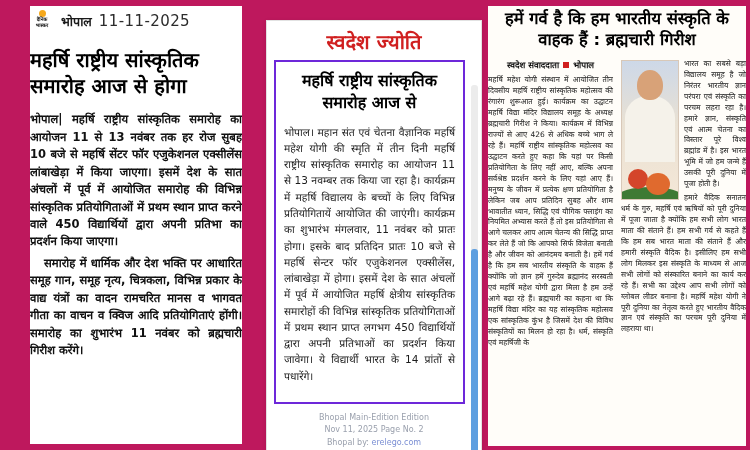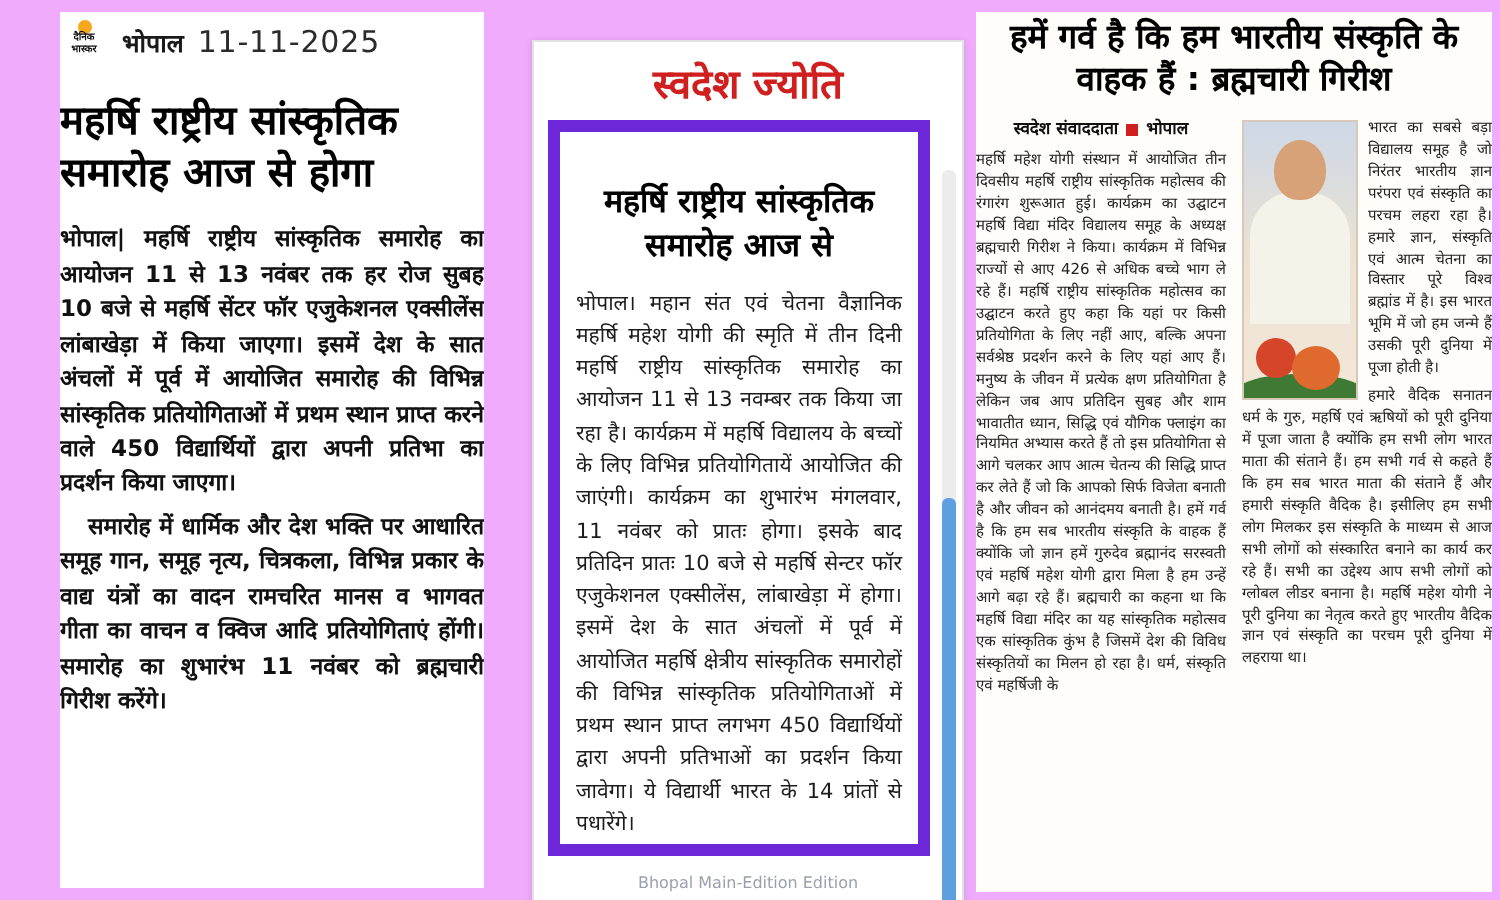--- a/index.html
+++ b/index.html
@@ -2,40 +2,40 @@
 <html><head>
 <meta charset="utf-8">
 <style>
   html,body{margin:0;padding:0;}
   body{
     width:750px;height:450px;overflow:hidden;
     background:#ffffff;
     font-family:"DejaVu Sans","Liberation Sans",sans-serif;
     color:#1a1a1a;
   }
-  .canvas{position:relative;width:750px;height:450px;background:#f0abfc;}
+  .canvas{position:relative;width:750px;height:450px;background:#be185d;}
 
   
   .clip1{position:absolute;left:30px;top:6px;width:212px;height:438px;overflow:hidden;background:#fff;}
   .clip1-header{display:flex;align-items:center;gap:7px;margin:4px 0 2px;}
   .db-logo{width:24px;height:22px;position:relative;flex:0 0 auto;}
   .db-sun{position:absolute;top:0;left:9px;width:7px;height:7px;border-radius:50%;background:#f5a81c;}
   .db-word{position:absolute;left:0;width:24px;text-align:center;font-size:5px;font-weight:700;color:#111;line-height:1.1;}
   .db-w1{top:7px;} .db-w2{top:13px;}
   .clip1-city{font-weight:700;font-size:12.5px;}
   .clip1-date{font-size:15px;color:#2b2b2b;letter-spacing:.4px;}
   .clip1-headline{font-size:20px;font-weight:800;line-height:1.28;margin:16px 0 12px;color:#000;}
   .clip1 p{font-size:11.5px;font-weight:700;line-height:1.52;text-align:justify;margin:0;color:#111;}
   .clip1 p.indent{text-indent:14px;margin-top:4px;}
 
   
   .clip2{position:absolute;left:266px;top:20px;width:214px;height:442px;background:#fff;
          border:1px solid #e2e2e2;box-shadow:0 1px 4px rgba(0,0,0,.12);}
   .clip2-mast{color:#d01f1f;font-weight:800;font-size:20px;text-align:center;padding:7px 0 5px;}
-  .clip2-box{margin:0 16px 0 7px;border:6px solid #6d28d9;padding:22px 8px 8px;height:326px;overflow:hidden;background:#fff;}
+  .clip2-box{margin:0 16px 0 7px;border:2px solid #6d28d9;padding:6px 8px 8px;height:326px;overflow:hidden;background:#fff;}
   .clip2-headline{text-align:center;font-weight:800;font-size:16px;line-height:1.35;margin:2px 0 8px;color:#000;}
   .clip2-body{font-size:10.5px;line-height:1.55;text-align:justify;color:#1c1c1c;}
   .clip2-footer{text-align:center;font-size:8px;color:#9aa0ad;margin-top:8px;line-height:1.55;}
   .link{color:#7b8fd4;text-decoration:none;cursor:pointer;text-align:right;}
   .clip2-rail{position:absolute;right:3px;top:64px;bottom:6px;width:7px;background:#ececec;border-radius:3px;}
   .clip2-thumb{position:absolute;left:0;width:7px;top:44%;height:56%;background:#5e9fe0;border-radius:3px;cursor:pointer;}
 
   
   .clip3{position:absolute;left:488px;top:6px;width:258px;height:440px;overflow:hidden;background:#fffdf9;}
   .clip3-headline{text-align:center;font-weight:700;font-size:16.5px;line-height:1.3;color:#000;margin:2px 0 8px;}

